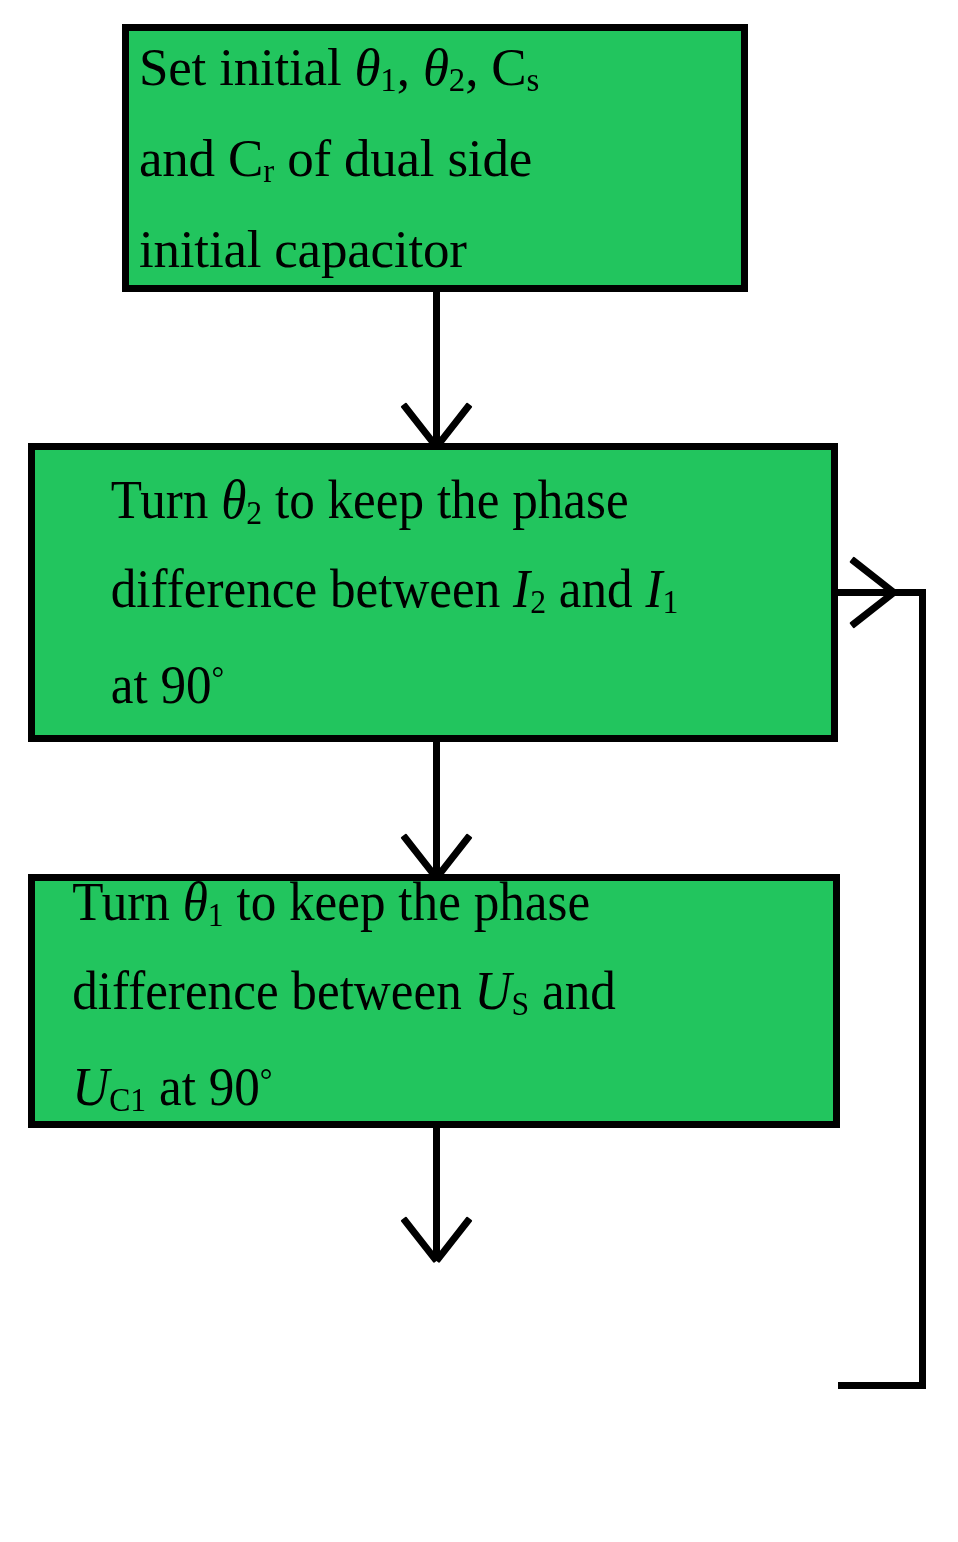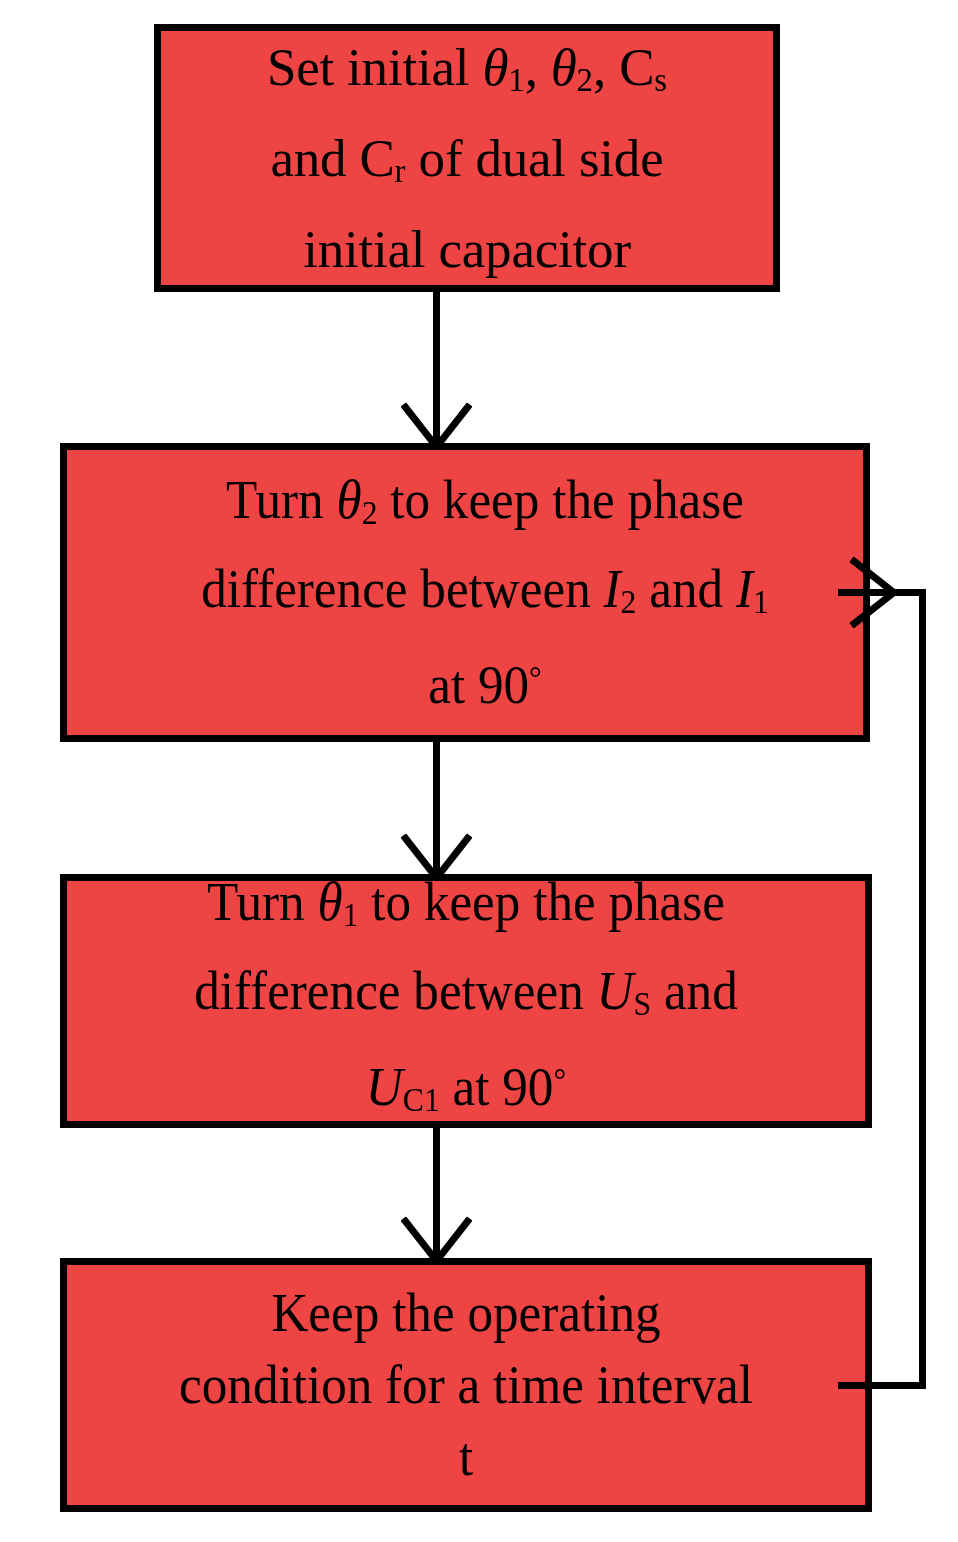--- a/index.html
+++ b/index.html
@@ -15,26 +15,25 @@
     overflow: hidden;
     font-family: "Liberation Serif", "DejaVu Serif", serif;
     color: #000000;
   }
 
   
   .box {
     position: absolute;
     box-sizing: border-box;
     border: 7px solid #000000;
-    background: #ef4444;
+    background: #22c55e;
     display: flex;
     align-items: center;
     justify-content: center;
-    text-align: center;
-    margin-left: 32px;
+    text-align: left;
   }
   .box .txt {
     display: block;
     width: 100%;
     padding: 0 10px;
     box-sizing: border-box;
     color: #000000;
   }
 
   #box-start        { left: 122px; top: 24px;   width: 626px; height: 268px; }
@@ -113,23 +112,20 @@
   <div class="box" id="box-turn-theta1">
     <span class="txt"><span><span>Turn  </span><span class="theta">θ</span><span class="sub">1</span><span> to keep the phase</span></span><br><span><span>difference between </span><span class="it">U</span><span class="sub">S</span><span> and</span></span><br><span><span class="it">U</span><span class="sub">C1</span><span> at 90</span><span class="deg">°</span></span></span>
   </div>
 
   <div class="vline" style="left:433px; top:1128px; height:133px;"></div>
   <div class="ah-down" style="left:436.5px; top:1261px;">
     <span class="a"></span>
       <span class="b"></span>
   </div>
 
-  <div class="box" id="box-keep-condition">
-    <span class="txt"><span><span>Keep the operating</span></span><br><span><span>condition for a time interval</span></span><br><span><span>t</span></span></span>
-  </div>
 
   <div class="hline" style="left:838px; top:1382px; width:88px;"></div>
 
   <div class="vline" style="left:919px; top:589px; height:800px;"></div>
 
   <div class="hline" style="left:838px; top:589px; width:88px;"></div>
 
   <div class="ah-left" style="left:894px; top:592.5px;">
     <span class="a"></span>
       <span class="b"></span>

